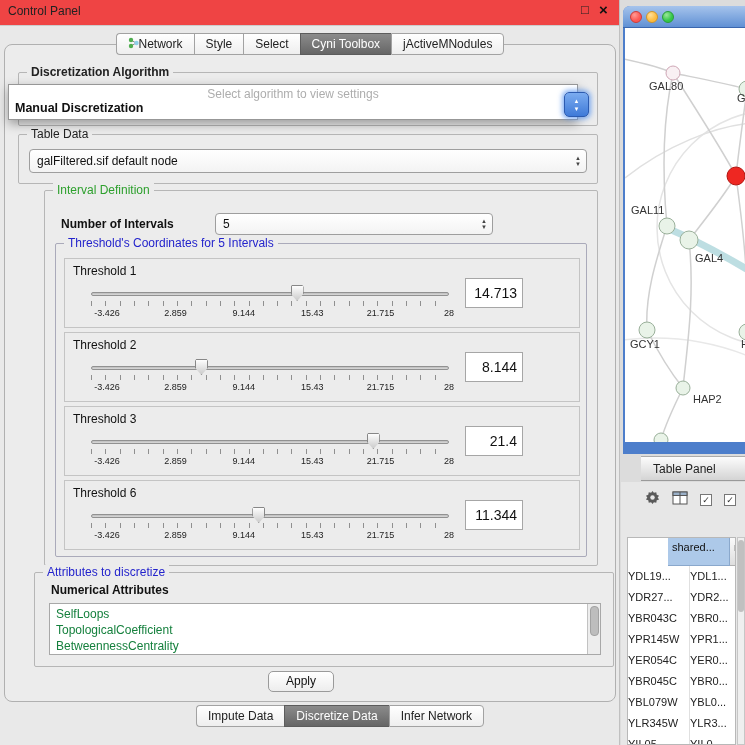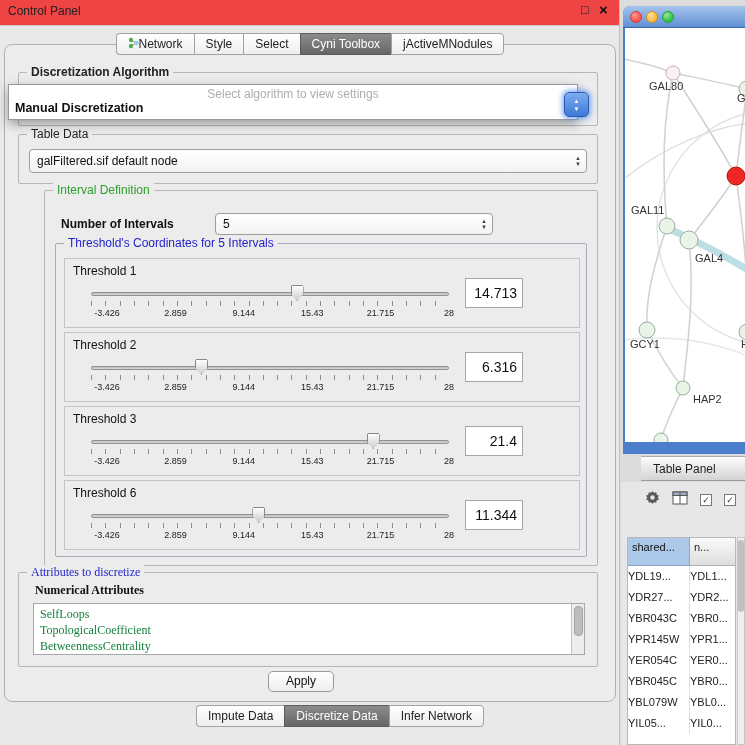--- a/index.html
+++ b/index.html
@@ -67,21 +67,21 @@
   .tl.y{left:23px;background:radial-gradient(circle at 35% 30%,#ffe09a,#fdbc40 60%);border:1px solid #cf952b;}
   .tl.g{left:39px;background:radial-gradient(circle at 35% 30%,#9ce69a,#33c748 60%);border:1px solid #2a9c38;}
   .net-canvas{position:absolute;left:2px;top:22px;width:128px;height:414px;background:#fff;overflow:hidden;}
 
   .tp-headerbar{position:absolute;left:621px;top:456px;width:124px;height:25px;background:linear-gradient(#fcfcfc,#d4d4d4);border-top:1px solid #ababab;border-bottom:1px solid #9a9a9a;margin-left:20px;}
   .tp-title{position:absolute;left:12px;top:5px;font-size:12px;color:#222;}
   .tp-body{position:absolute;left:621px;top:482px;width:124px;height:263px;background:#e7e7e7;}
   .tp-toolbar{position:absolute;left:24px;top:8px;display:flex;gap:12px;align-items:center;}
   .cbox{width:12px;height:12px;border:1px solid #777;background:#fff;font-size:9px;line-height:11px;text-align:center;color:#333;}
   .tp-grid{position:absolute;left:6px;top:55px;width:109px;height:208px;background:#fff;border:1px solid #b8b8b8;overflow:hidden;}
-  .tpg-header{display:flex;height:28px;}
+  .tpg-header{display:flex;height:28px;padding-left:40px;}
   .tpg-h{font-size:11px;line-height:19px;padding-left:4px;overflow:hidden;white-space:nowrap;}
   .tpg-h.sel{width:62px;background:#adc9e9;border-right:1px solid #8aa8cc;border-bottom:1px solid #8aa8cc;color:#111;}
   .tpg-h.norm{flex:1;background:linear-gradient(#fafafa,#dedede);border-bottom:1px solid #b0b0b0;color:#222;}
   .tpg-row{display:flex;height:21px;}
   .tpg-c{font-size:11px;line-height:21px;color:#222;overflow:hidden;white-space:nowrap;}
   .tpg-c.c1{width:62px;border-right:1px solid #e0e0e0;}
   .tpg-c.c2{flex:1;}
   .tp-scroll{position:absolute;left:116px;top:55px;width:8px;height:208px;background:#efefef;border:1px solid #c6c6c6;}
   .tp-sthumb{position:absolute;left:0px;top:2px;width:6px;height:72px;background:#c0c0c0;border-radius:3px;}
 </style>
@@ -193,21 +193,21 @@
             <div class="ticklabels">
               <span style="left:0%">-3.426</span>
               <span style="left:20%">2.859</span>
               <span style="left:40%">9.144</span>
               <span style="left:60%">15.43</span>
               <span style="left:80%">21.715</span>
               <span style="left:100%">28</span>
             </div>
             <div class="thumb" style="left: 30.9998%;"></div>
           </div>
-          <div class="tvalue">6.316</div>
+          <div class="tvalue">8.144</div>
         </div>
 
         <div class="tpanel" style="top:162px;">
           <div class="tlabel">Threshold 3</div>
           <div class="slider">
             <div class="track"></div>
             <div class="ticks"></div>
             <div class="ticklabels">
               <span style="left:0%">-3.426</span>
               <span style="left:20%">2.859</span>
@@ -235,21 +235,21 @@
               <span style="left:100%">28</span>
             </div>
             <div class="thumb" style="left: 46.9993%;"></div>
           </div>
           <div class="tvalue">11.344</div>
         </div>
 
       </div>
     </div>
 
-    <div class="group" style="left:18px;top:572px;width:580px;height:95px;font-family:Liberation Serif, serif;">
+    <div class="group" style="left:34px;top:572px;width:580px;height:95px;">
       <div class="gtitle blue">Attributes to discretize</div>
       <div style="position:absolute;left:16px;top:10px;font-size:12px;font-weight:bold;color:#111;">Numerical Attributes</div>
       <div class="attr-list">
         <div class="attr-item" style="padding-top:2px;">SelfLoops</div>
         <div class="attr-item">TopologicalCoefficient</div>
         <div class="attr-item">BetweennessCentrality</div>
         <div class="vscroll">
           <div class="vthumb"></div>
         </div>
       </div>
@@ -371,20 +371,24 @@
         </div>
       <div class="tpg-row">
           <div class="tpg-c c1">YBR045C</div>
           <div class="tpg-c c2">YBR0...</div>
         </div>
       <div class="tpg-row">
           <div class="tpg-c c1">YBL079W</div>
           <div class="tpg-c c2">YBL0...</div>
         </div>
       <div class="tpg-row">
+          <div class="tpg-c c1">YLR345W</div>
+          <div class="tpg-c c2">YLR3...</div>
+        </div>
+      <div class="tpg-row">
           <div class="tpg-c c1">YIL05...</div>
           <div class="tpg-c c2">YIL0...</div>
         </div>
     </div>
     <div class="tp-scroll">
       <div class="tp-sthumb"></div>
     </div>
   </div>
 
 </div>

